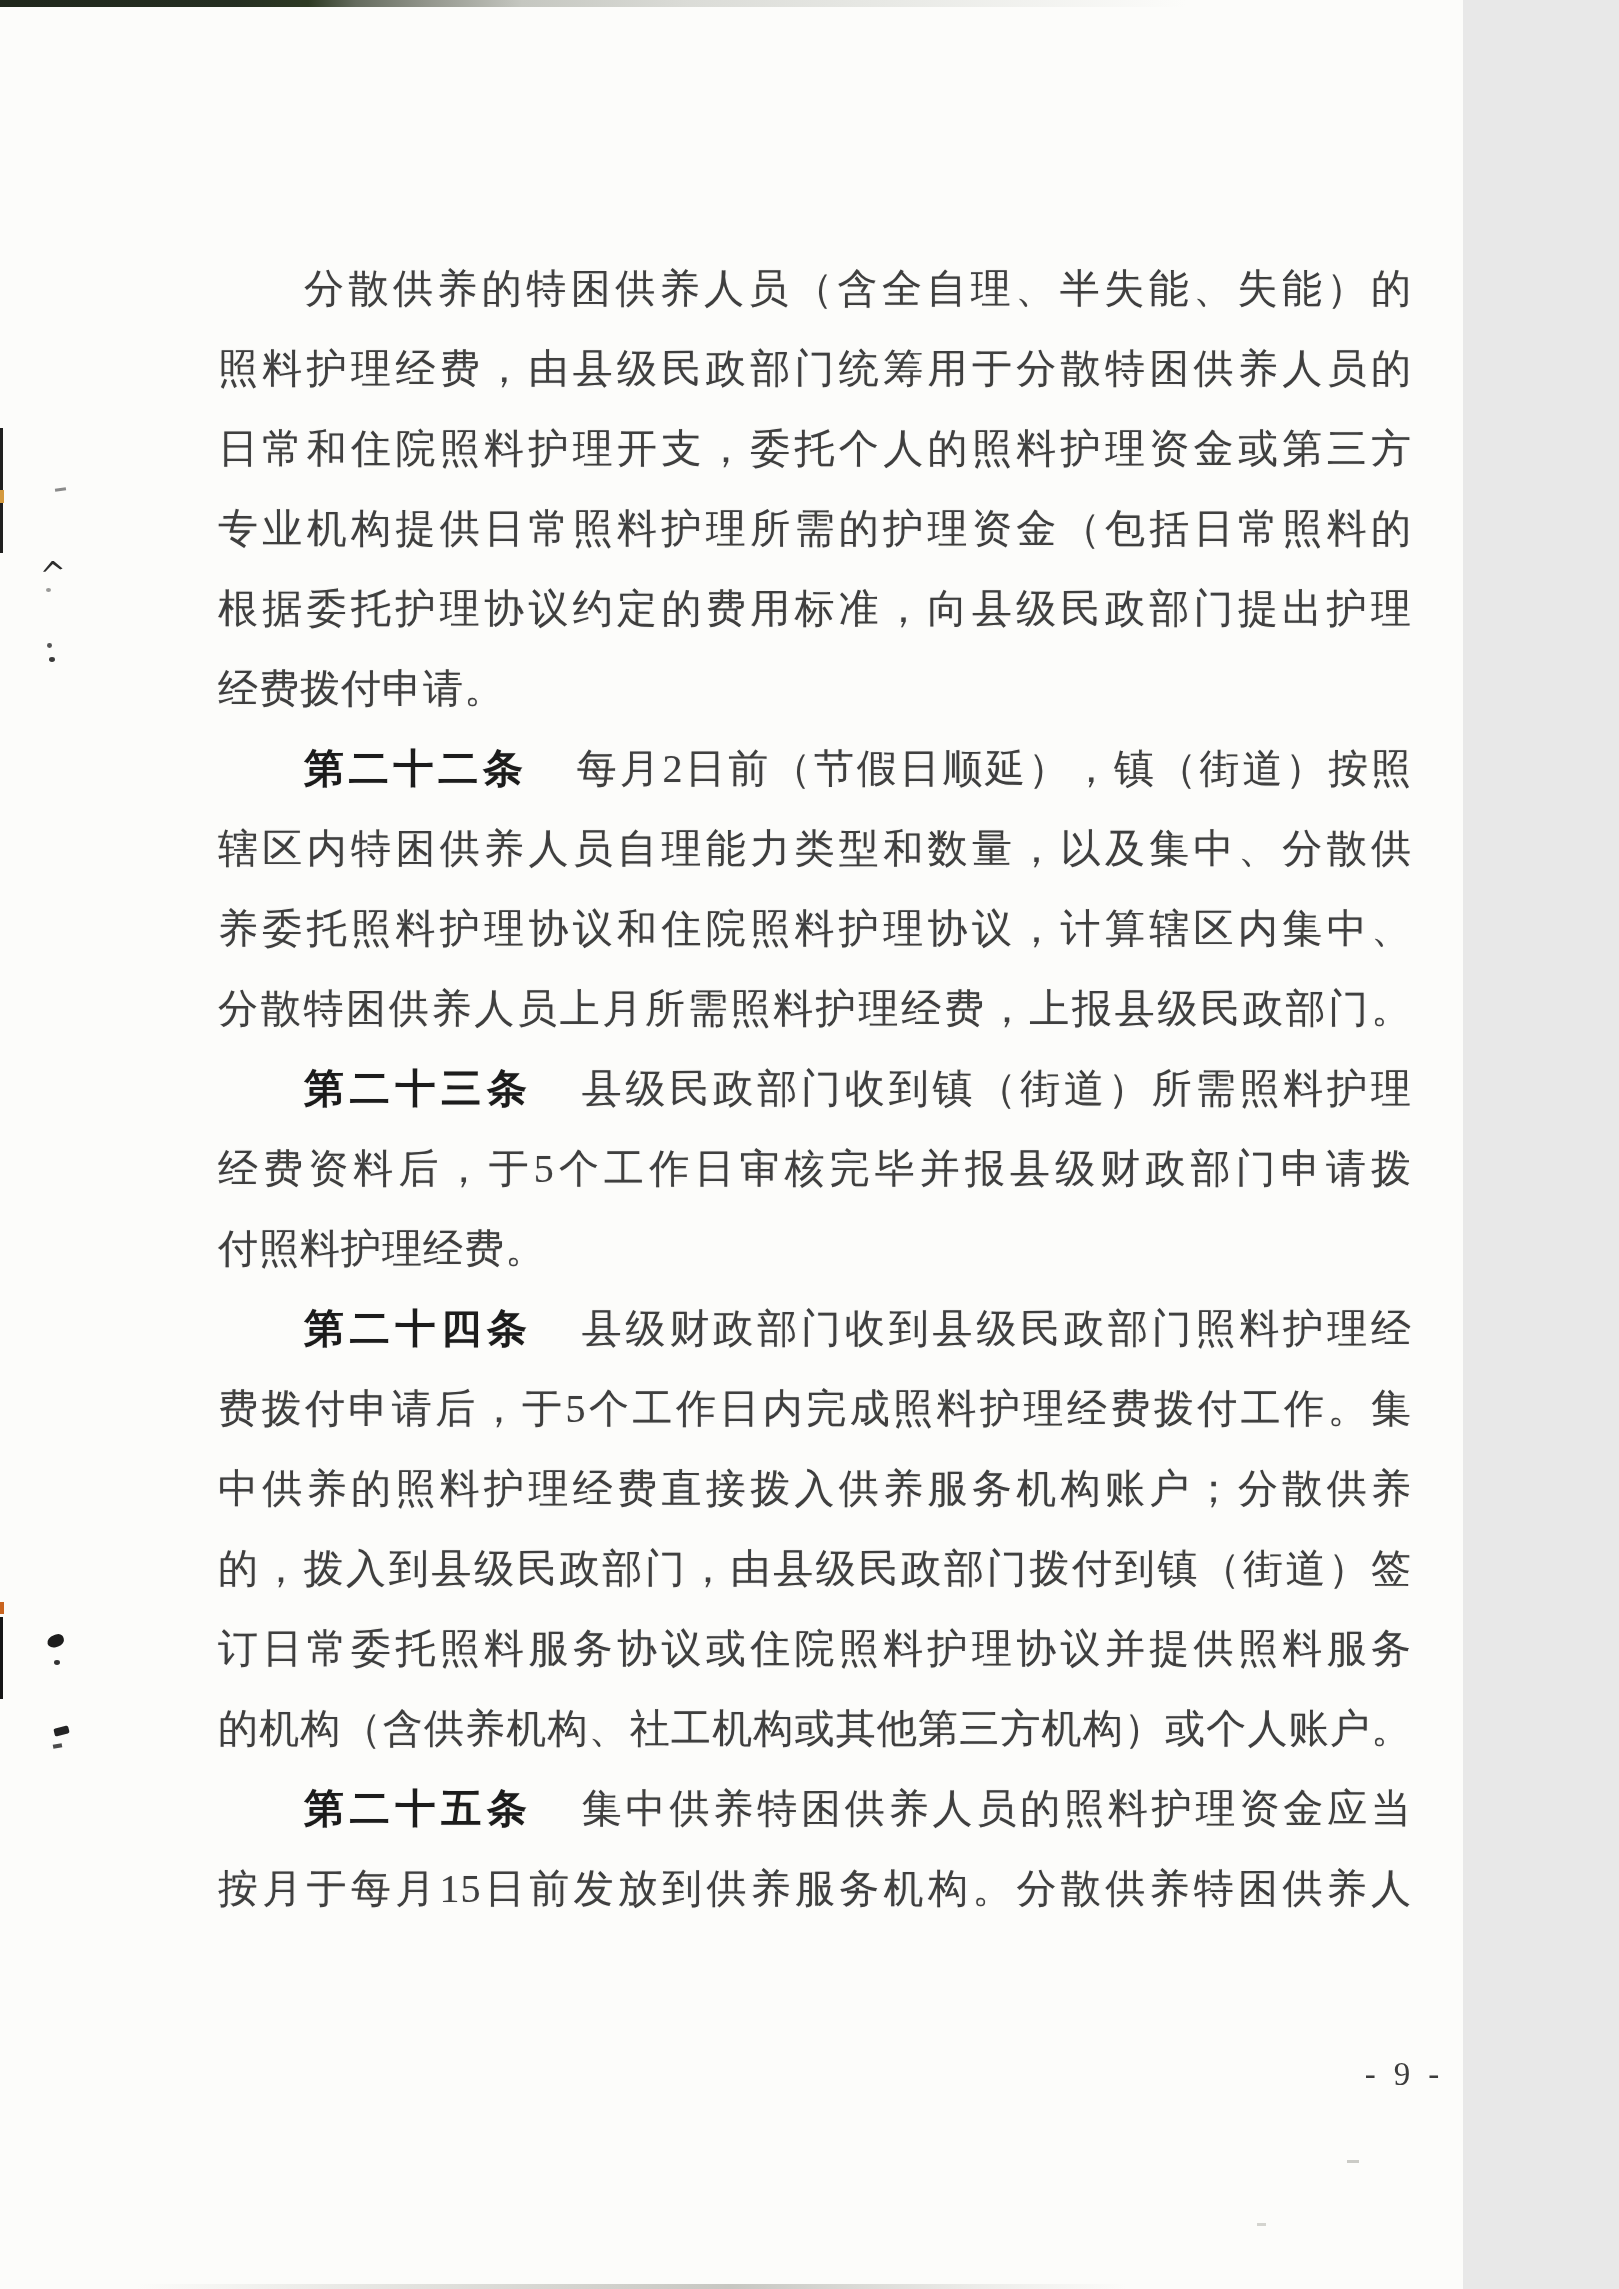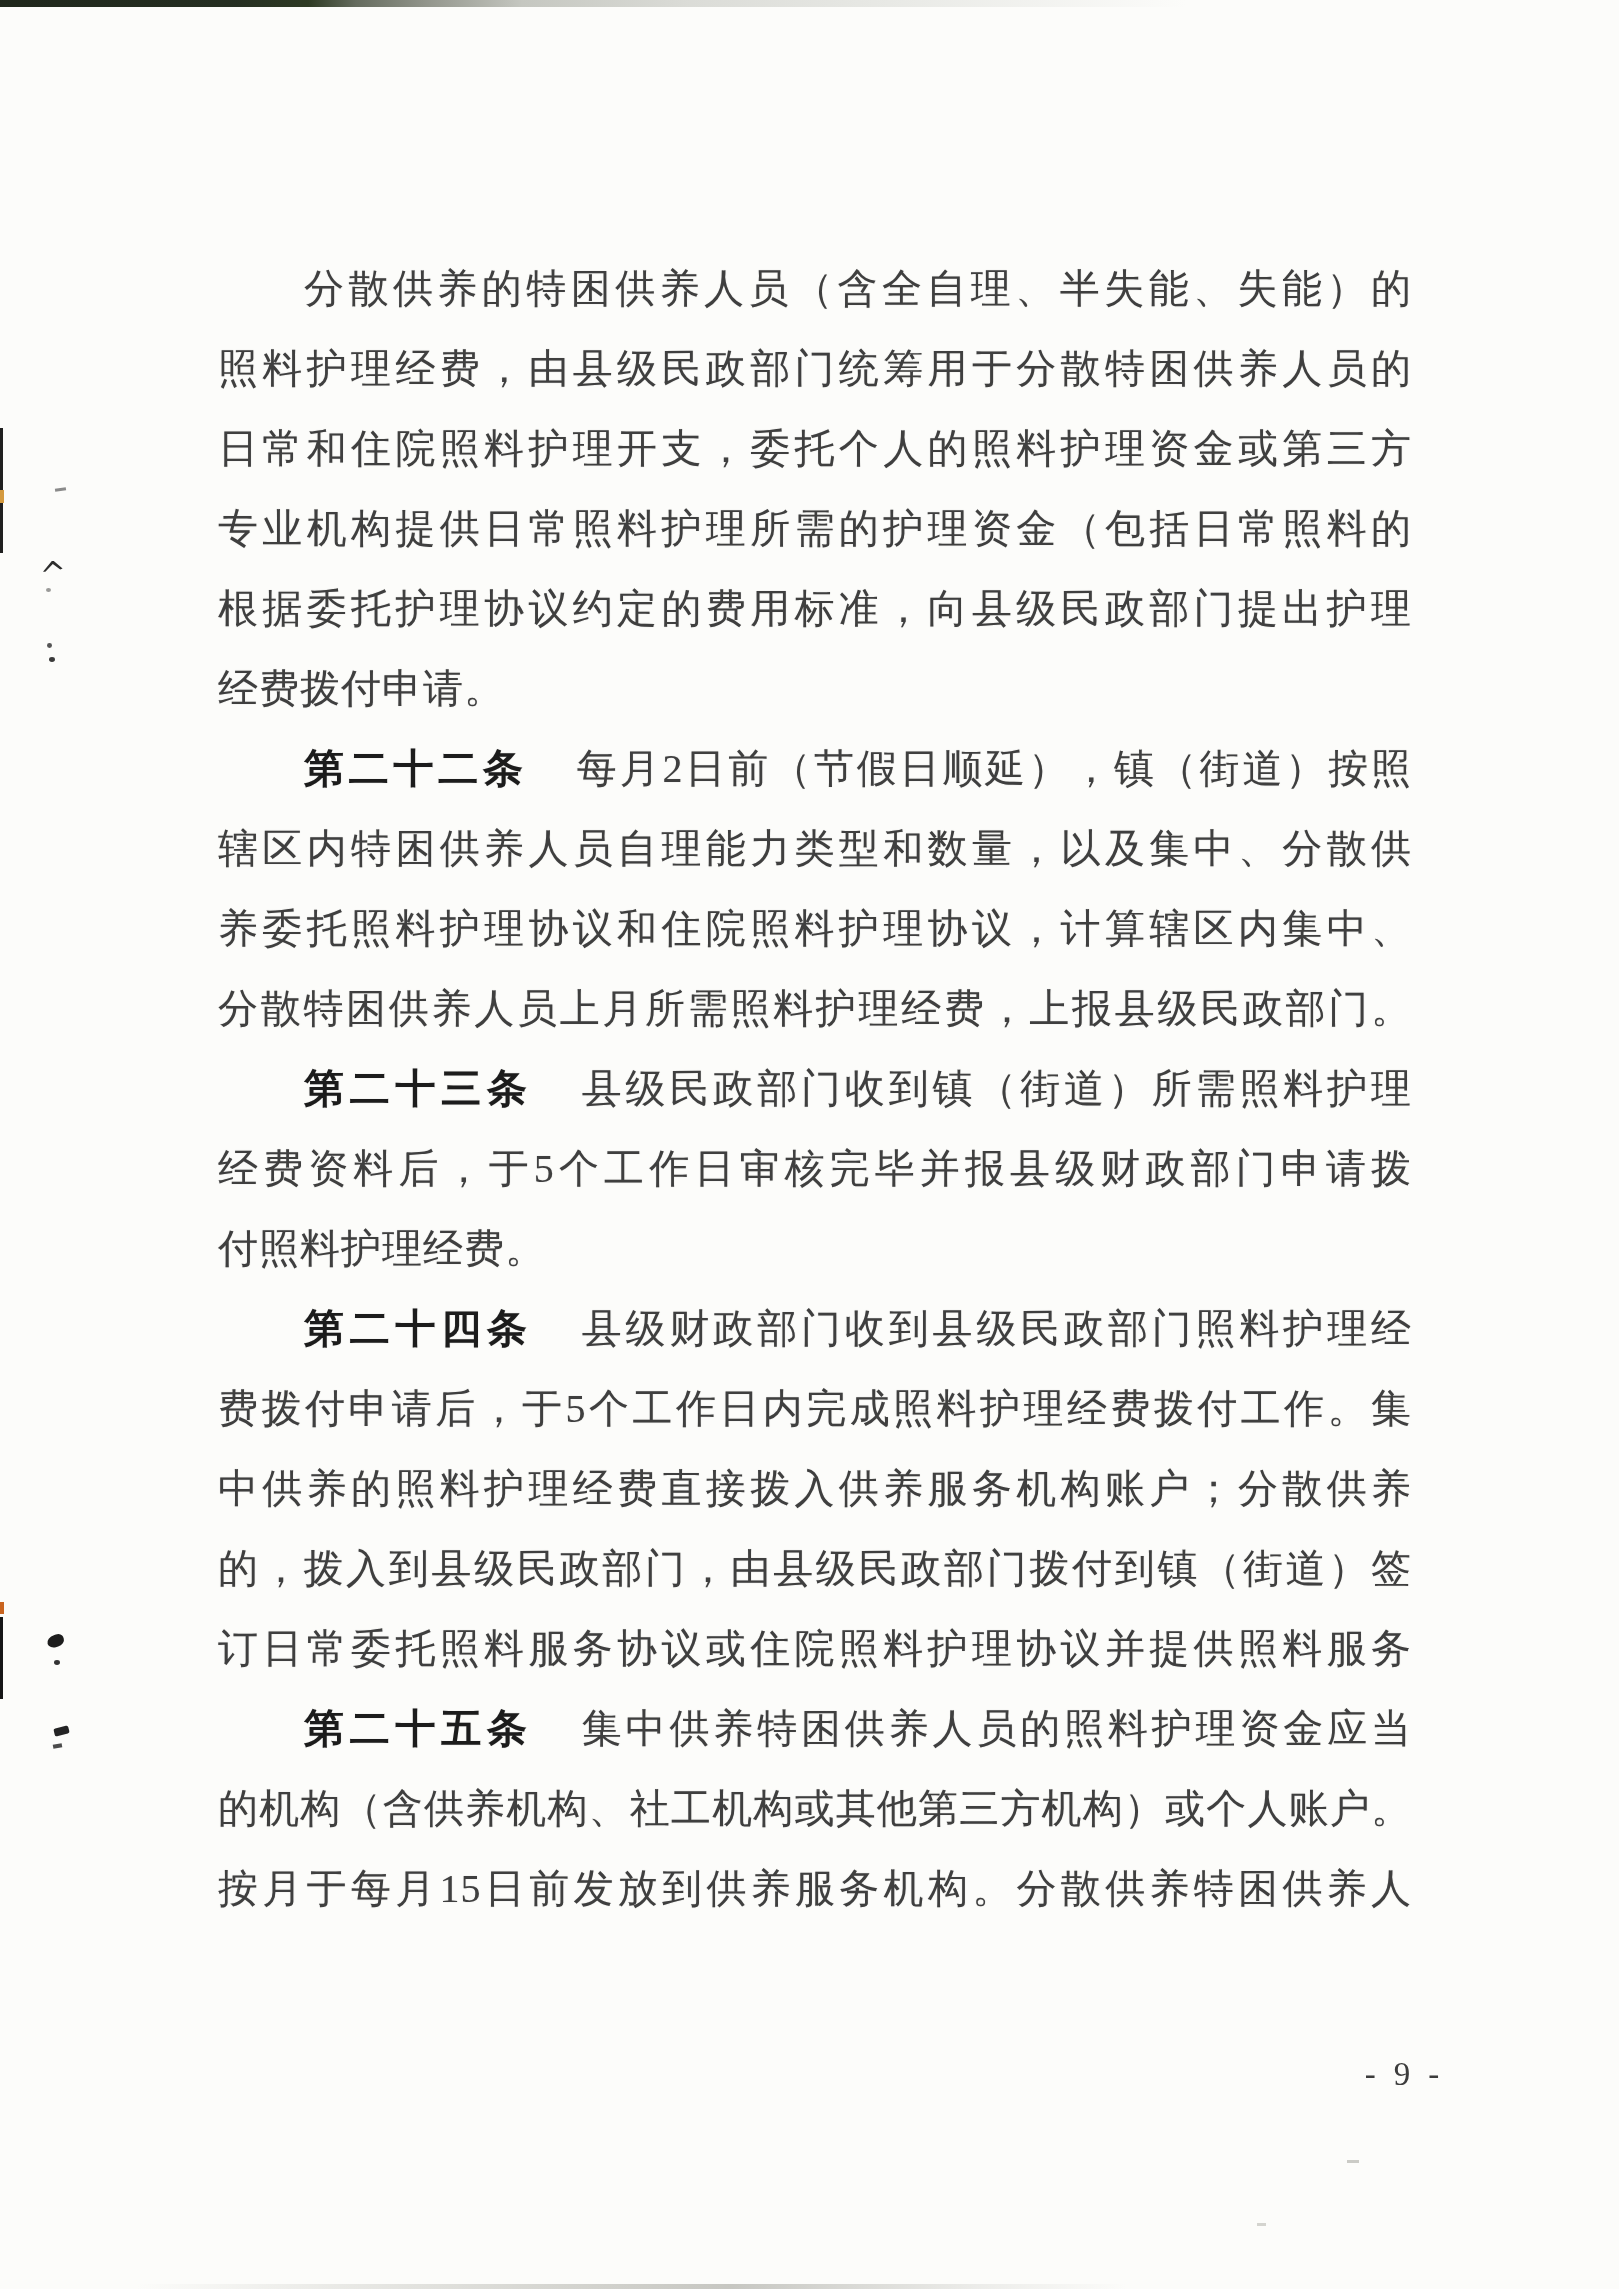--- a/index.html
+++ b/index.html
@@ -3,21 +3,21 @@
 <meta charset="utf-8">
 <style>
   :root{
     --paper:#fcfcfa;
     --ink:#3f3f3f;
     --heading-ink:#1c1c1c;
   }
   html,body{margin:0;padding:0;background:#e8e8e8;}
   .page{
     position:relative;
-    width:1619px;height:2290px;
+    width:1463px;height:2290px;
     background:var(--paper);
     overflow:hidden;
     font-family:"Liberation Serif","DejaVu Serif",serif;
   }
   
   .text-block{
     position:absolute;left:218px;top:249px;width:1194px;
   }
   .line{
     margin:0;height:80px;line-height:80px;
@@ -111,20 +111,20 @@
       <p class="line"><span class="txt">养委托照料护理协议和住院照料护理协议，计算辖区内集中、</span></p>
       <p class="line"><span class="txt">分散特困供养人员上月所需照料护理经费，上报县级民政部门。</span></p>
       <p class="line indent"><b class="term">第二十三条</b><span class="txt">县级民政部门收到镇（街道）所需照料护理</span></p>
       <p class="line"><span class="txt">经费资料后，于5个工作日审核完毕并报县级财政部门申请拨</span></p>
       <p class="line short"><span class="txt">付照料护理经费。</span></p>
       <p class="line indent"><b class="term">第二十四条</b><span class="txt">县级财政部门收到县级民政部门照料护理经</span></p>
       <p class="line"><span class="txt">费拨付申请后，于5个工作日内完成照料护理经费拨付工作。集</span></p>
       <p class="line"><span class="txt">中供养的照料护理经费直接拨入供养服务机构账户；分散供养</span></p>
       <p class="line"><span class="txt">的，拨入到县级民政部门，由县级民政部门拨付到镇（街道）签</span></p>
       <p class="line"><span class="txt">订日常委托照料服务协议或住院照料护理协议并提供照料服务</span></p>
+      <p class="line"><span class="txt">的机构（含供养机构、社工机构或其他第三方机构）或个人账户。</span></p>
       <p class="line indent"><b class="term">第二十五条</b><span class="txt">集中供养特困供养人员的照料护理资金应当</span></p>
-      <p class="line"><span class="txt">的机构（含供养机构、社工机构或其他第三方机构）或个人账户。</span></p>
       <p class="line"><span class="txt">按月于每月15日前发放到供养服务机构。分散供养特困供养人</span></p>
     </section>
 
   <div class="page-number">- 9 -</div>
 </div>
 
 
 </body></html>

